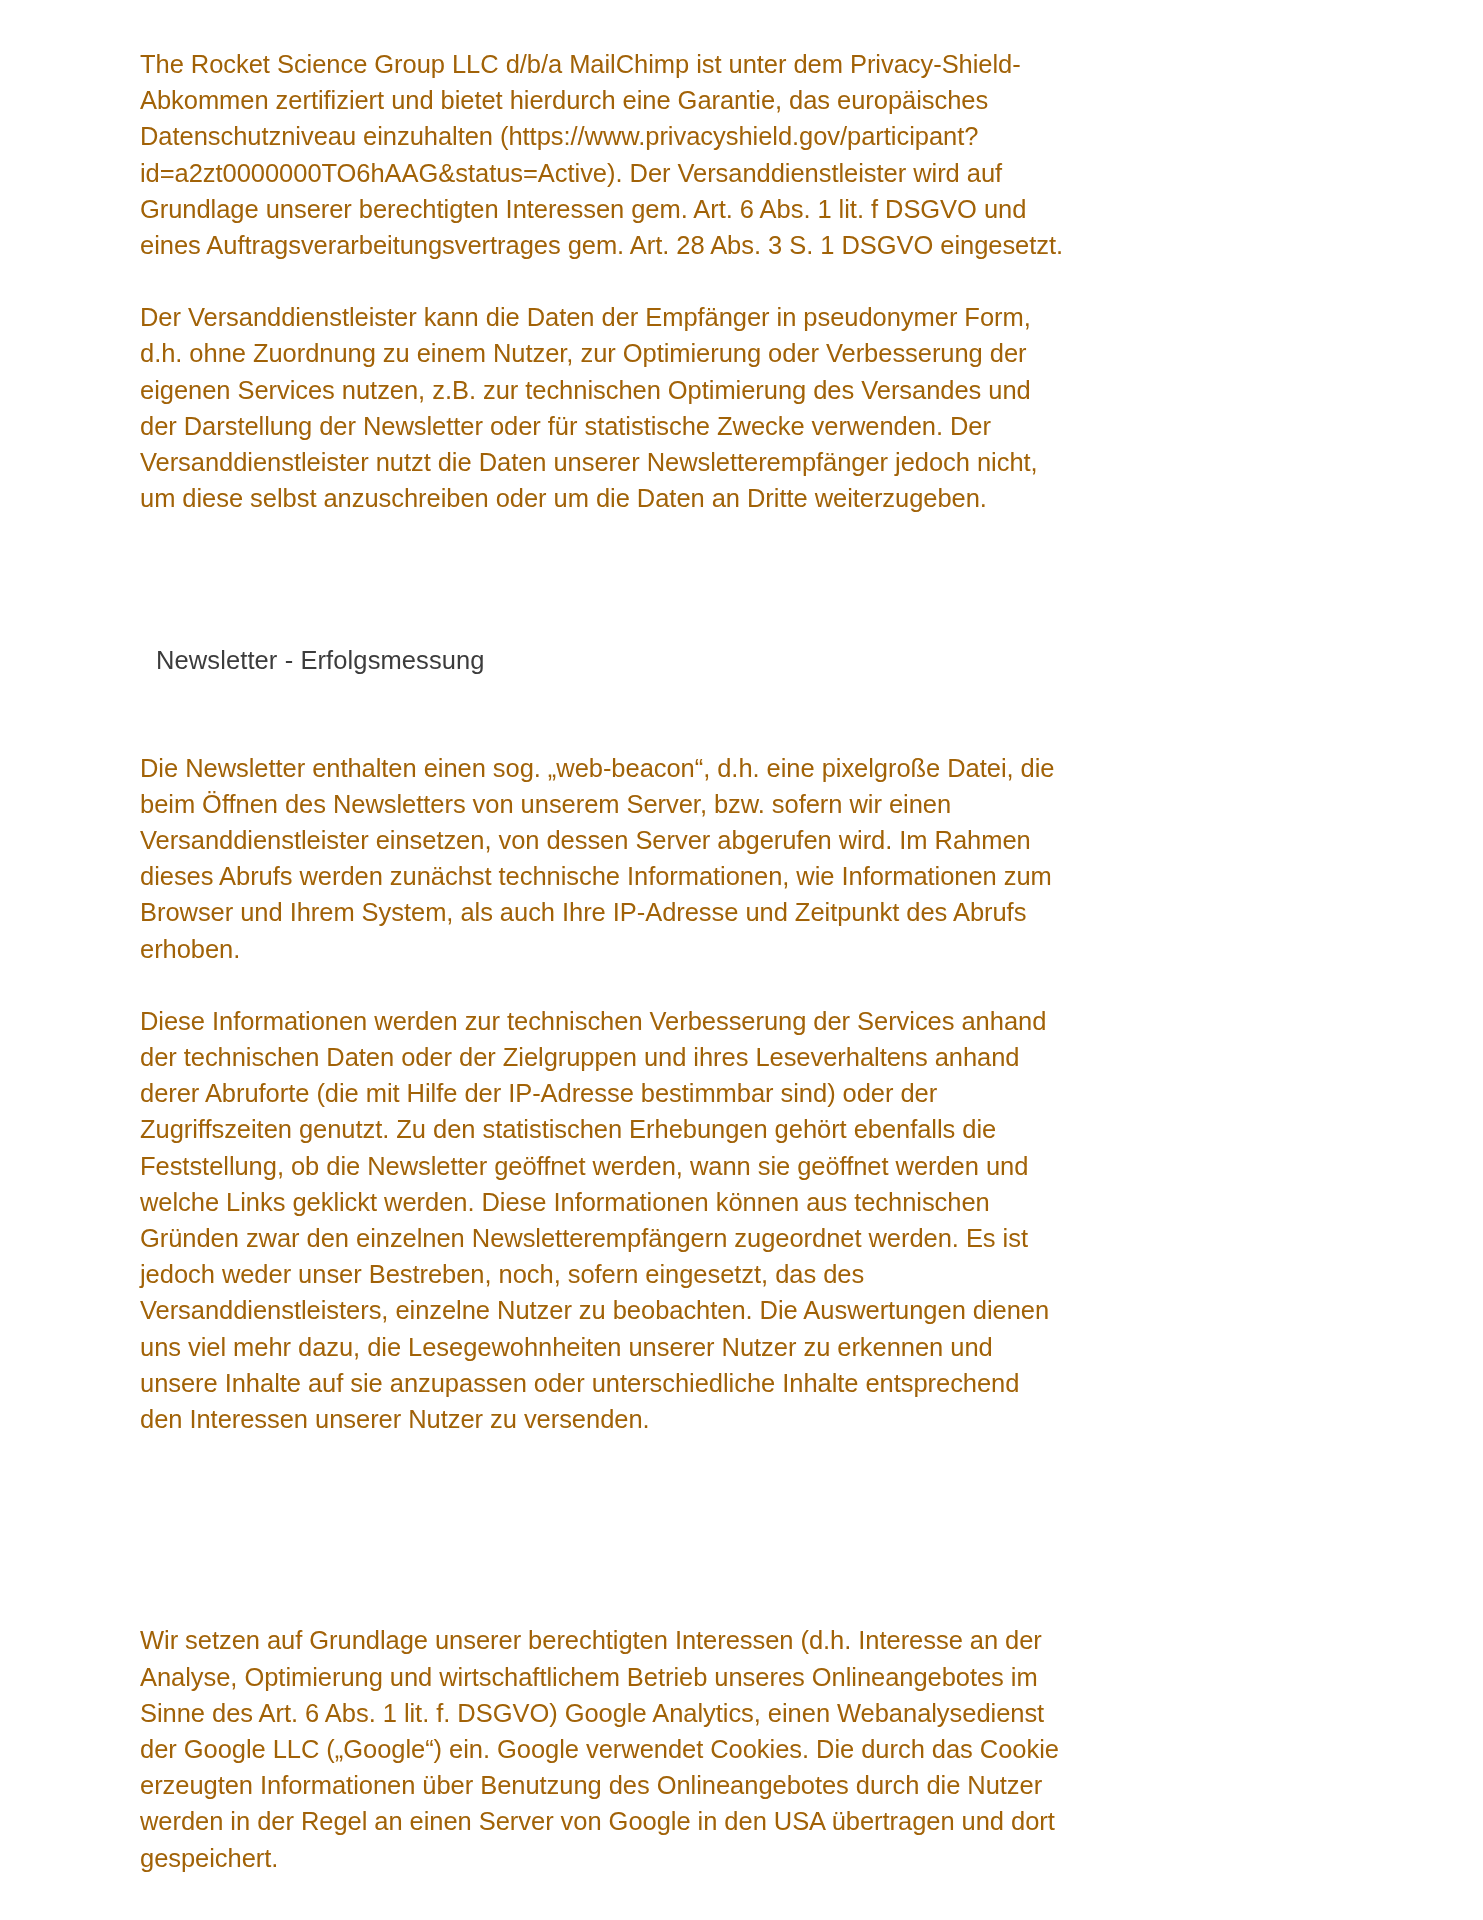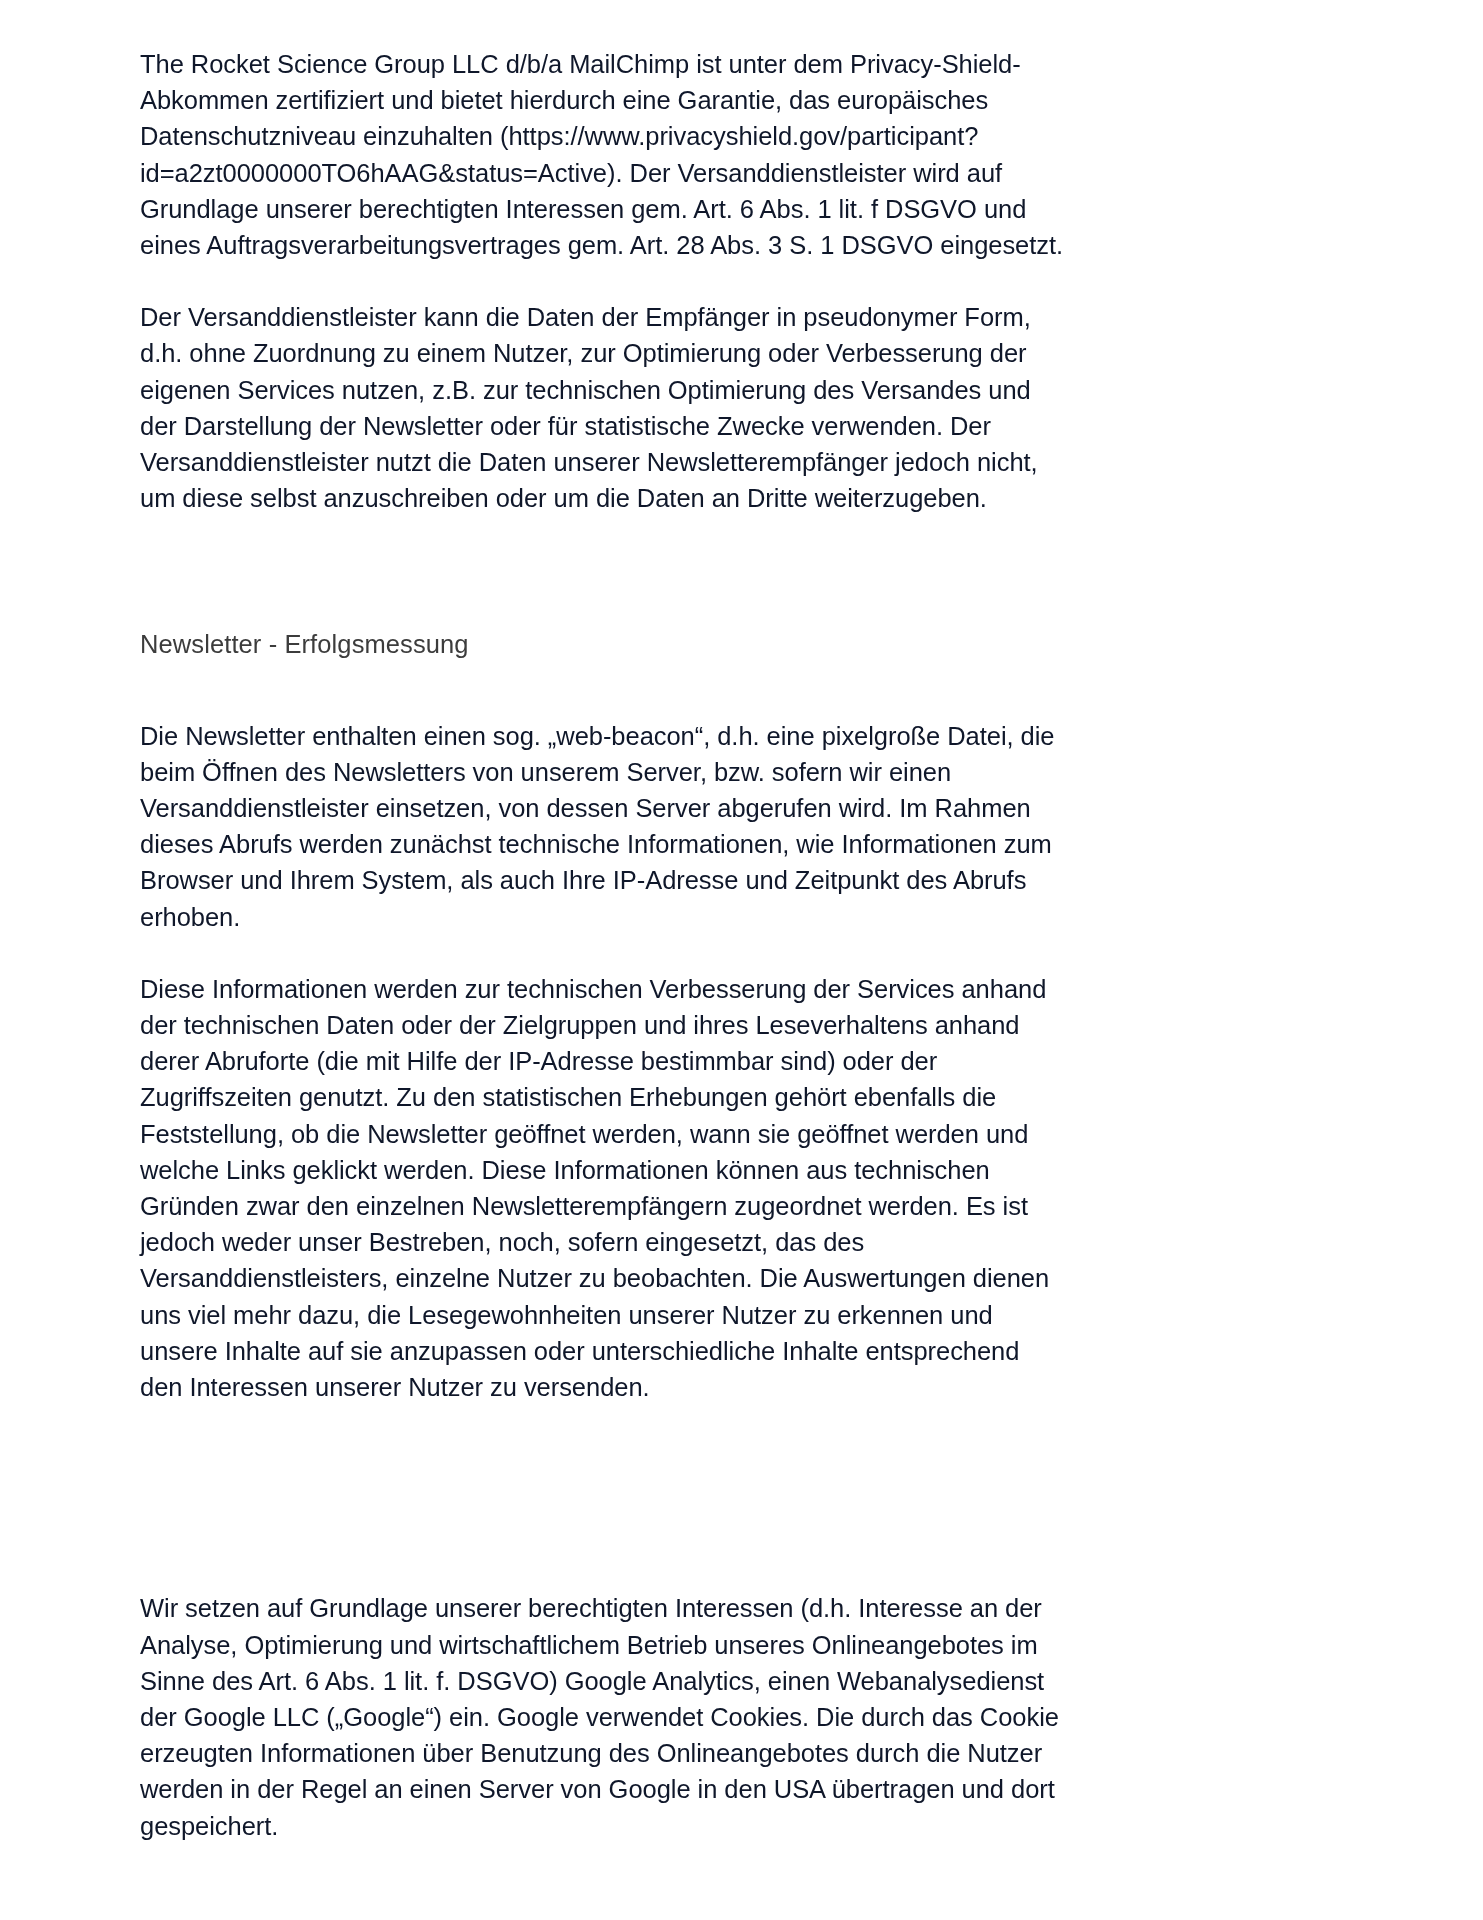--- a/index.html
+++ b/index.html
@@ -25,27 +25,27 @@
     position: absolute;
     left: 140px;
     top: 46px;
     width: 940px;
   }
   p.para {
     margin: 0 16px 0 0;
     font-size: 25.5px;
     line-height: 36.2px;
     letter-spacing: -0.05px;
-    color: #0f172a;
+    color: #a16207;
     font-weight: 400;
     text-align: left;
     word-spacing: 0px;
   }
   h2.heading {
-    margin: 0;
+    margin: 16px;
     font-size: 25.5px;
     line-height: 36.2px;
     font-weight: 400;
     color: #3c3c3c;
     letter-spacing: 0.1px;
   }
   .gap-para   { height: 36px; }
   .gap-before-news-heading { height: 110px; }
   .gap-after-news-heading  { height: 55px; }
   .gap-before-ga-heading   { height: 130px; }

